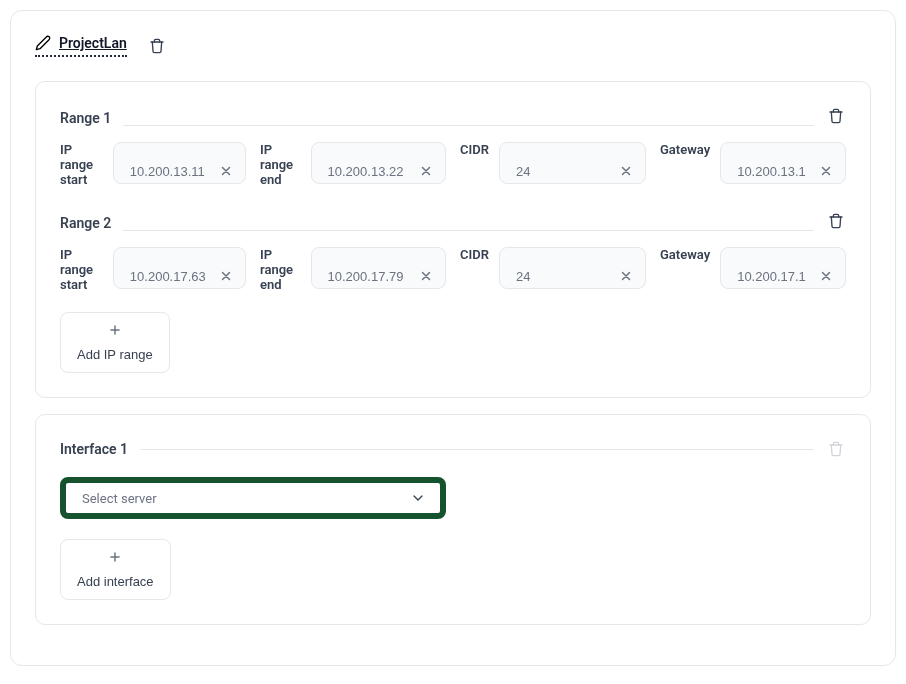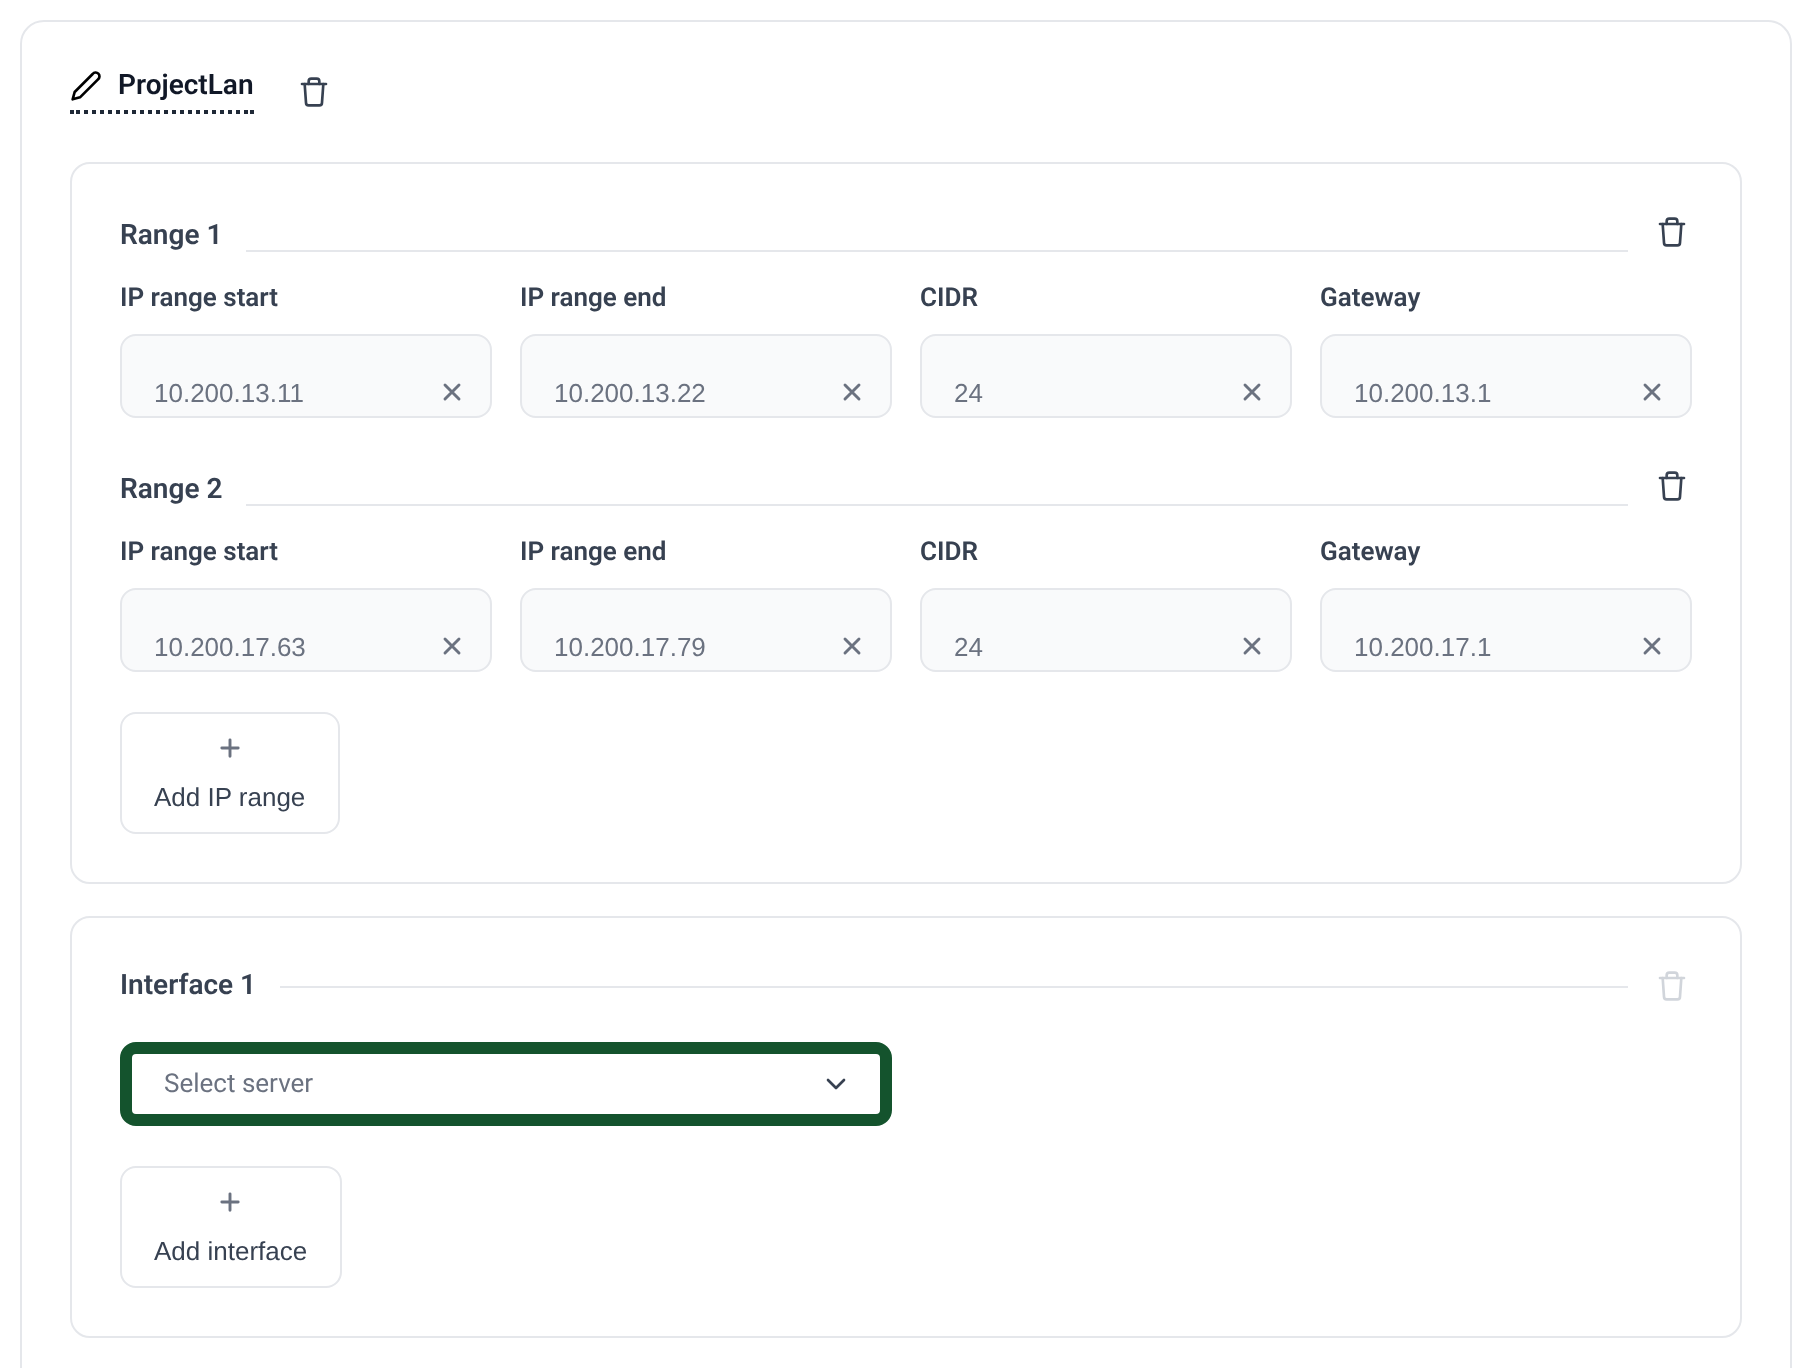--- a/index.html
+++ b/index.html
@@ -28,20 +28,21 @@
       display: flex;
       align-items: center;
       gap: 8px;
       border-bottom: 2px dotted #1f2937;
       padding-bottom: 4px;
     }
     .title-text {
       font-size: 14px;
       font-weight: 600;
       color: #111827;
+      text-decoration: underline;
     }
     .icon-btn {
       background: none;
       border: none;
       cursor: pointer;
       display: flex;
       align-items: center;
       justify-content: center;
       width: 20px;
       height: 20px;
@@ -79,21 +80,21 @@
       height: 1px;
       background: #e5e7eb;
     }
     .field-row {
       display: grid;
       grid-template-columns: repeat(4, 1fr);
       gap: 14px;
     }
     .field-col {
       display: flex;
-      flex-direction: column;
+      flex-direction: row;
       gap: 10px;
     }
     .field-label {
       font-size: 13px;
       font-weight: 600;
       color: #374151;
     }
     .input-wrap {
       position: relative;
       display: flex;

